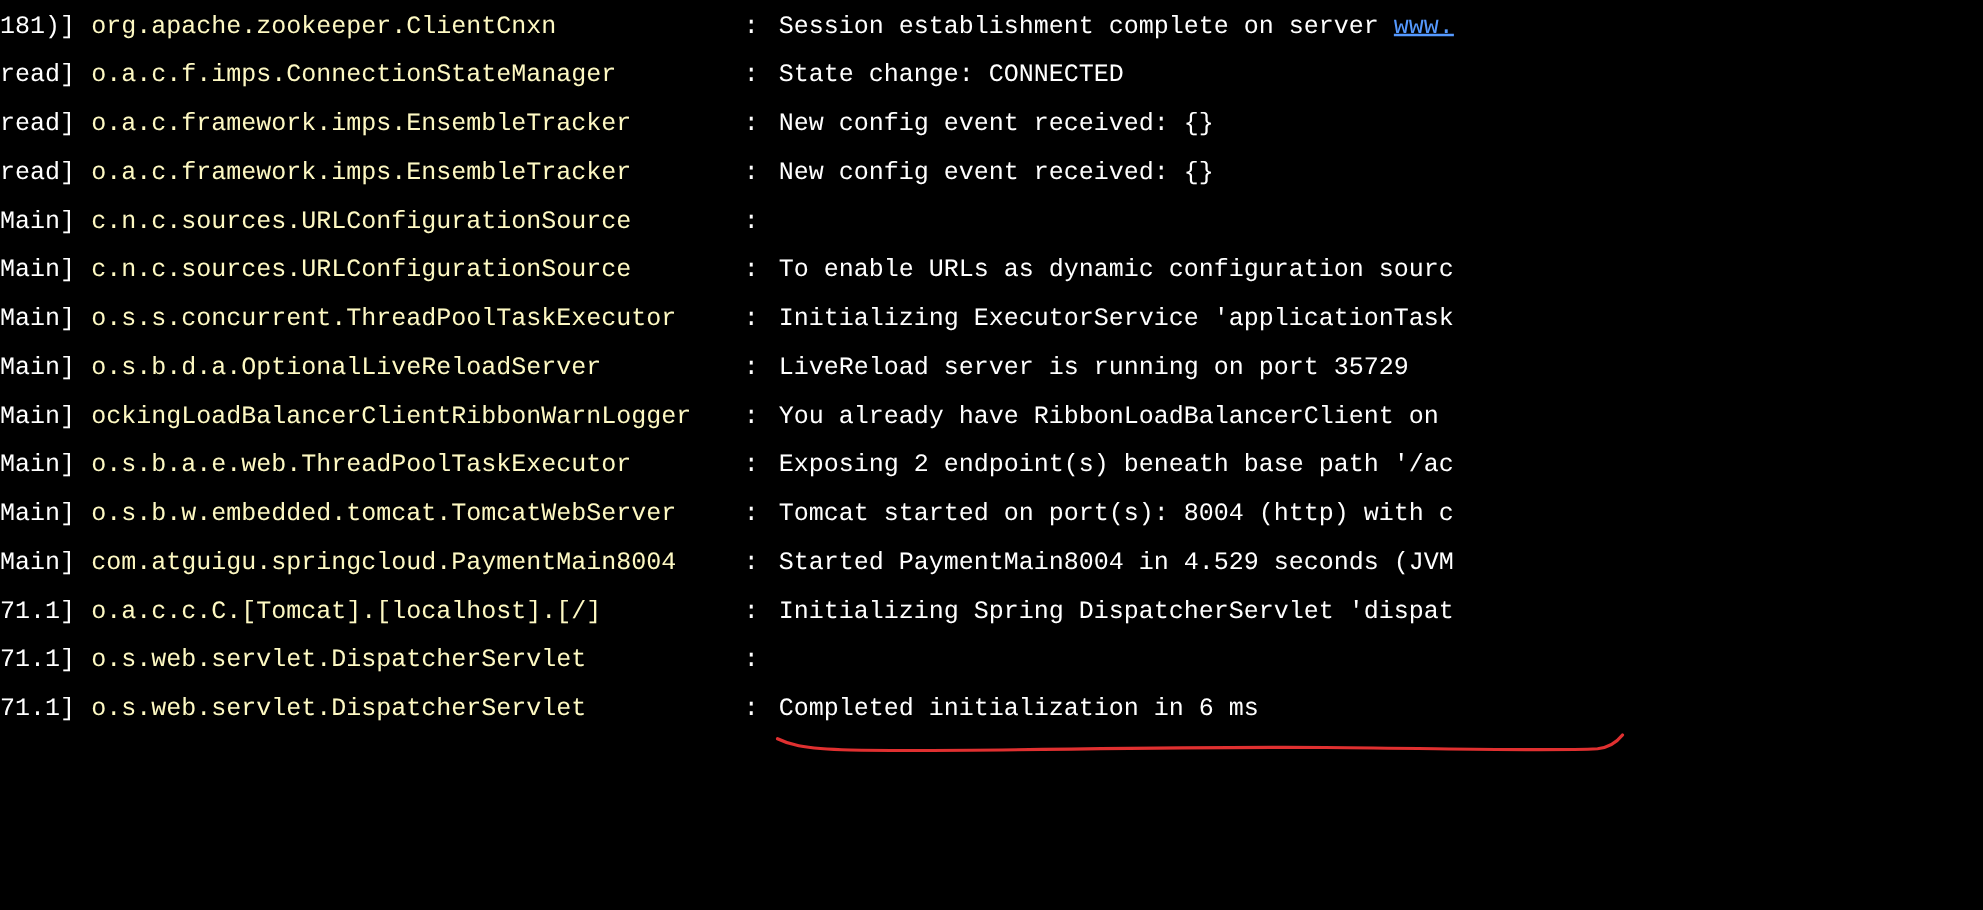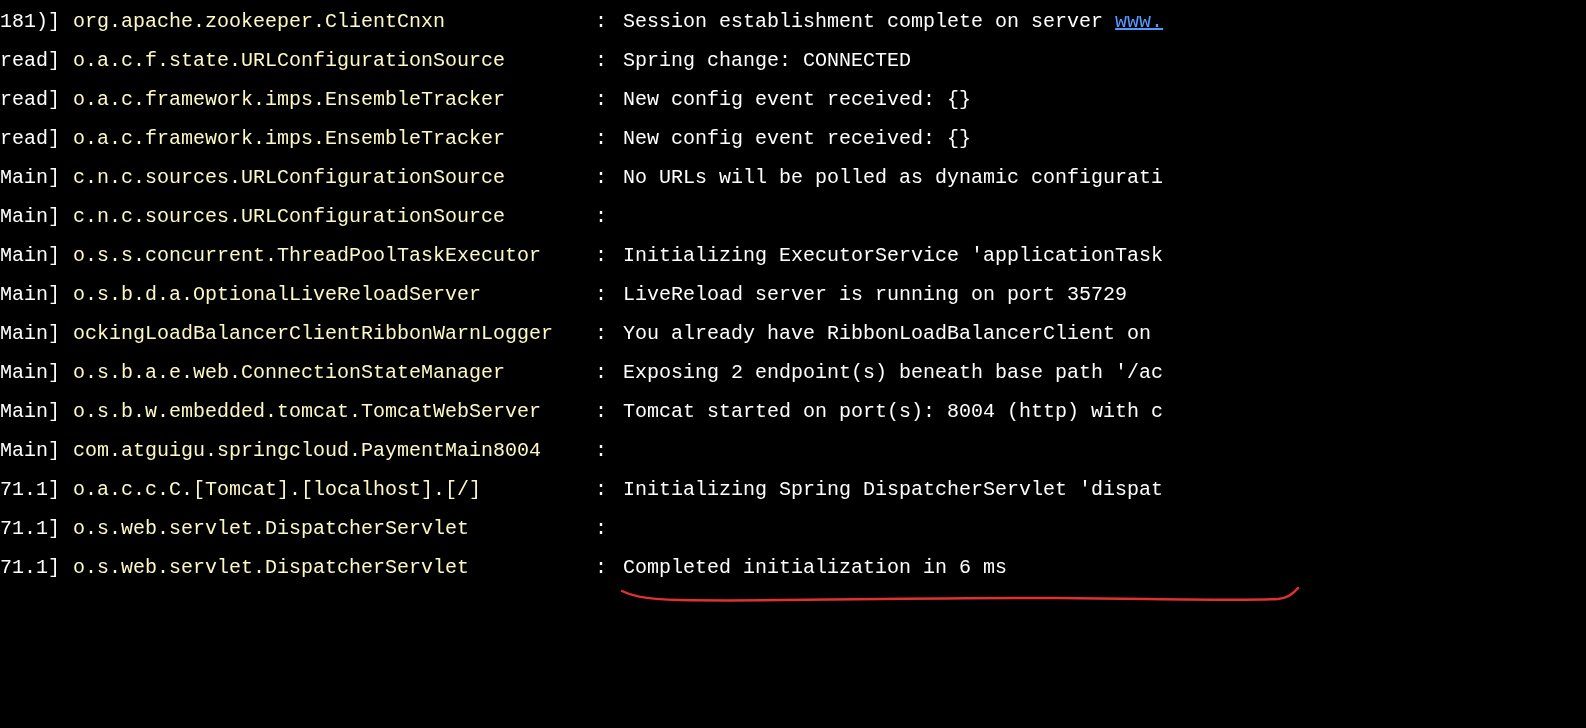--- a/index.html
+++ b/index.html
@@ -66,50 +66,50 @@
 
   <div class="log-line">
     <span class="thread-col">181)]</span>
     <span class="logger-col">org.apache.zookeeper.ClientCnxn</span>
     <span class="sep-col">: </span>
     <span class="msg-col"><span>Session establishment complete on server </span><a class="link">www.</a></span>
   </div>
 
   <div class="log-line">
     <span class="thread-col">read]</span>
-    <span class="logger-col">o.a.c.f.state.URLConfigurationSource</span>
+    <span class="logger-col">o.a.c.f.imps.ConnectionStateManager</span>
     <span class="sep-col">: </span>
-    <span class="msg-col">Spring change: CONNECTED</span>
+    <span class="msg-col">State change: CONNECTED</span>
   </div>
 
   <div class="log-line">
     <span class="thread-col">read]</span>
     <span class="logger-col">o.a.c.framework.imps.EnsembleTracker</span>
     <span class="sep-col">: </span>
     <span class="msg-col">New config event received: {}</span>
   </div>
 
   <div class="log-line">
     <span class="thread-col">read]</span>
     <span class="logger-col">o.a.c.framework.imps.EnsembleTracker</span>
     <span class="sep-col">: </span>
     <span class="msg-col">New config event received: {}</span>
   </div>
 
   <div class="log-line">
     <span class="thread-col">Main]</span>
     <span class="logger-col">c.n.c.sources.URLConfigurationSource</span>
     <span class="sep-col">: </span>
-    <span class="msg-col">No URLs will be polled as dynamic configurati</span>
   </div>
 
   <div class="log-line">
     <span class="thread-col">Main]</span>
     <span class="logger-col">c.n.c.sources.URLConfigurationSource</span>
     <span class="sep-col">: </span>
+    <span class="msg-col">To enable URLs as dynamic configuration sourc</span>
   </div>
 
   <div class="log-line">
     <span class="thread-col">Main]</span>
     <span class="logger-col">o.s.s.concurrent.ThreadPoolTaskExecutor</span>
     <span class="sep-col">: </span>
     <span class="msg-col">Initializing ExecutorService 'applicationTask</span>
   </div>
 
   <div class="log-line">
@@ -121,36 +121,37 @@
 
   <div class="log-line">
     <span class="thread-col">Main]</span>
     <span class="logger-col">ockingLoadBalancerClientRibbonWarnLogger</span>
     <span class="sep-col">: </span>
     <span class="msg-col">You already have RibbonLoadBalancerClient on </span>
   </div>
 
   <div class="log-line">
     <span class="thread-col">Main]</span>
-    <span class="logger-col">o.s.b.a.e.web.ConnectionStateManager</span>
+    <span class="logger-col">o.s.b.a.e.web.ThreadPoolTaskExecutor</span>
     <span class="sep-col">: </span>
     <span class="msg-col">Exposing 2 endpoint(s) beneath base path '/ac</span>
   </div>
 
   <div class="log-line">
     <span class="thread-col">Main]</span>
     <span class="logger-col">o.s.b.w.embedded.tomcat.TomcatWebServer</span>
     <span class="sep-col">: </span>
     <span class="msg-col">Tomcat started on port(s): 8004 (http) with c</span>
   </div>
 
   <div class="log-line">
     <span class="thread-col">Main]</span>
     <span class="logger-col">com.atguigu.springcloud.PaymentMain8004</span>
     <span class="sep-col">: </span>
+    <span class="msg-col">Started PaymentMain8004 in 4.529 seconds (JVM</span>
   </div>
 
   <div class="log-line">
     <span class="thread-col">71.1]</span>
     <span class="logger-col">o.a.c.c.C.[Tomcat].[localhost].[/]</span>
     <span class="sep-col">: </span>
     <span class="msg-col">Initializing Spring DispatcherServlet 'dispat</span>
   </div>
 
   <div class="log-line">

